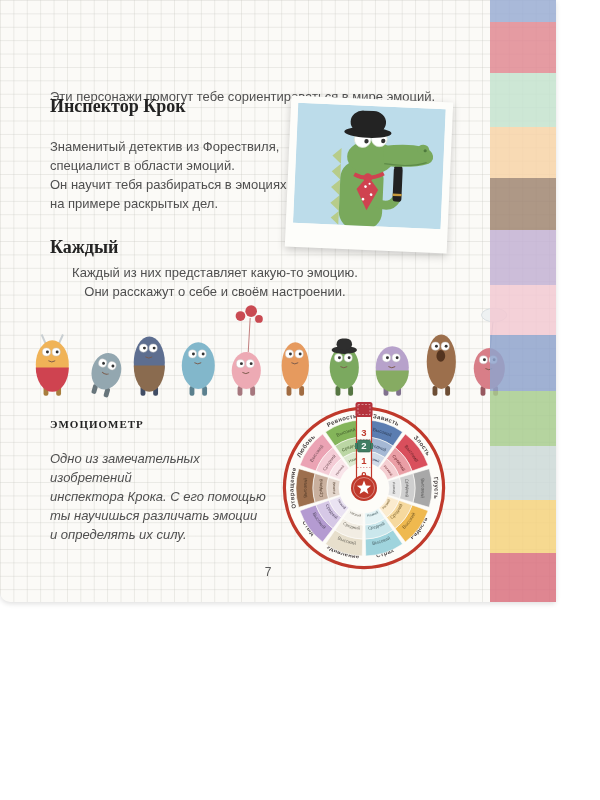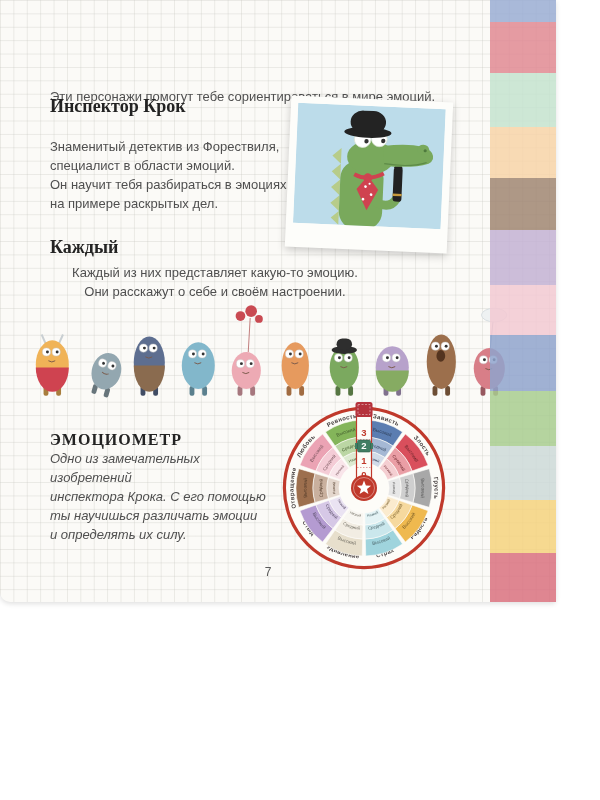--- a/index.html
+++ b/index.html
@@ -22,21 +22,21 @@
   .intro{
     position:absolute;left:50px;top:76px;width:430px;
     font-size:13px;color:#4f4f4f;
   }
   .h-serif{
     position:absolute;left:50px;margin:0;
     font-family:"Liberation Serif", serif;font-weight:bold;color:#232323;
   }
   .h1{top:96px;font-size:18px;}
   .h2{top:237px;font-size:18px;}
-  .h3{top:431px;font-size:16px;letter-spacing:1px;}
+  .h3{top:418px;font-size:11px;letter-spacing:1px;}
   .para{
     position:absolute;left:50px;margin:0;font-size:13px;color:#4f4f4f;
     line-height:19px;white-space:pre-line;
   }
   .p1{top:137px;width:250px;}
   .p2{top:263px;width:330px;text-align:center;}
   .p3{top:449px;width:230px;font-style:italic;}
   .polaroid{
     position:absolute;left:288px;top:99px;width:148px;
     background:#fdfdfa;padding:7px 7px 24px 7px;

